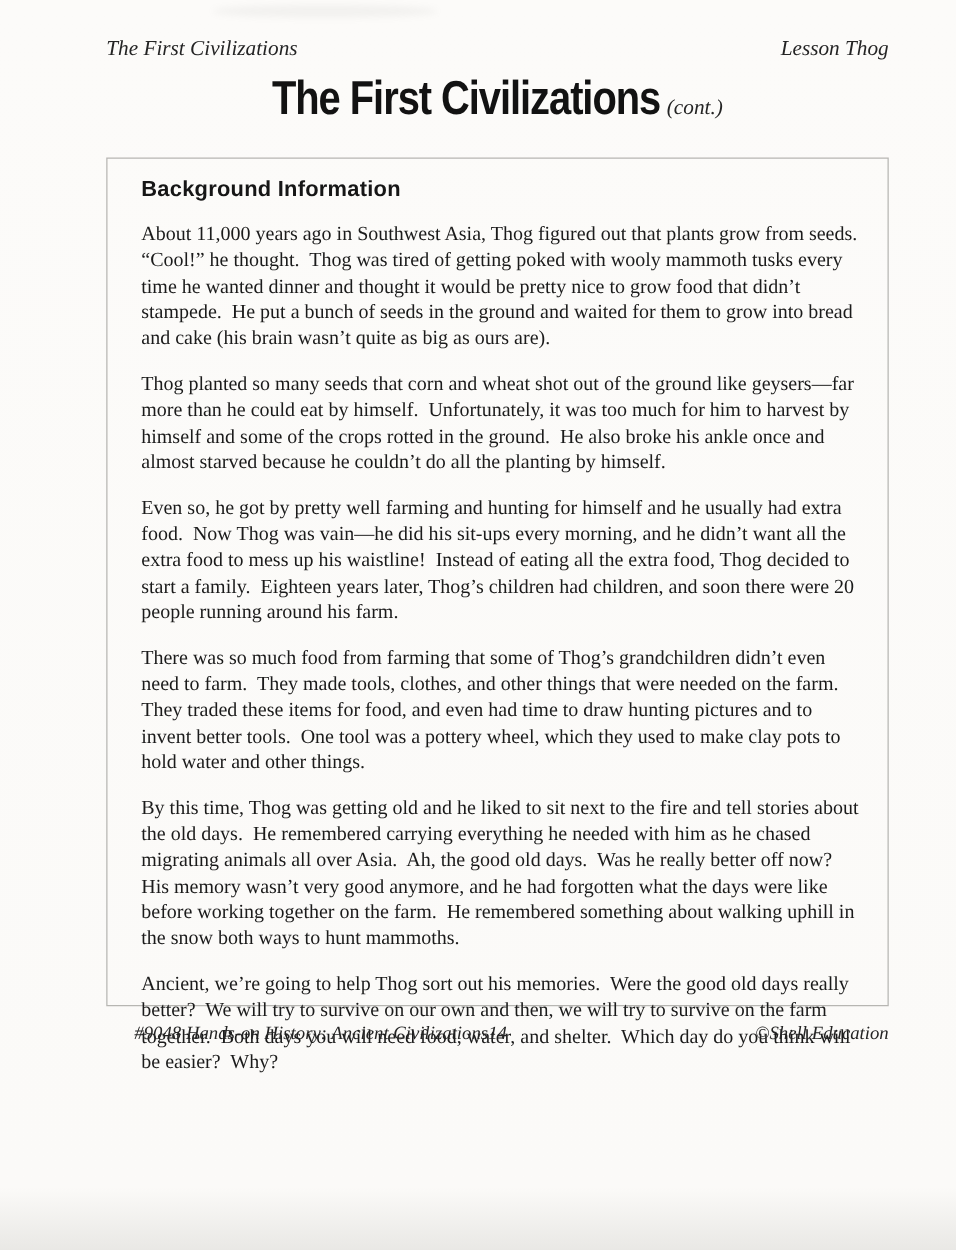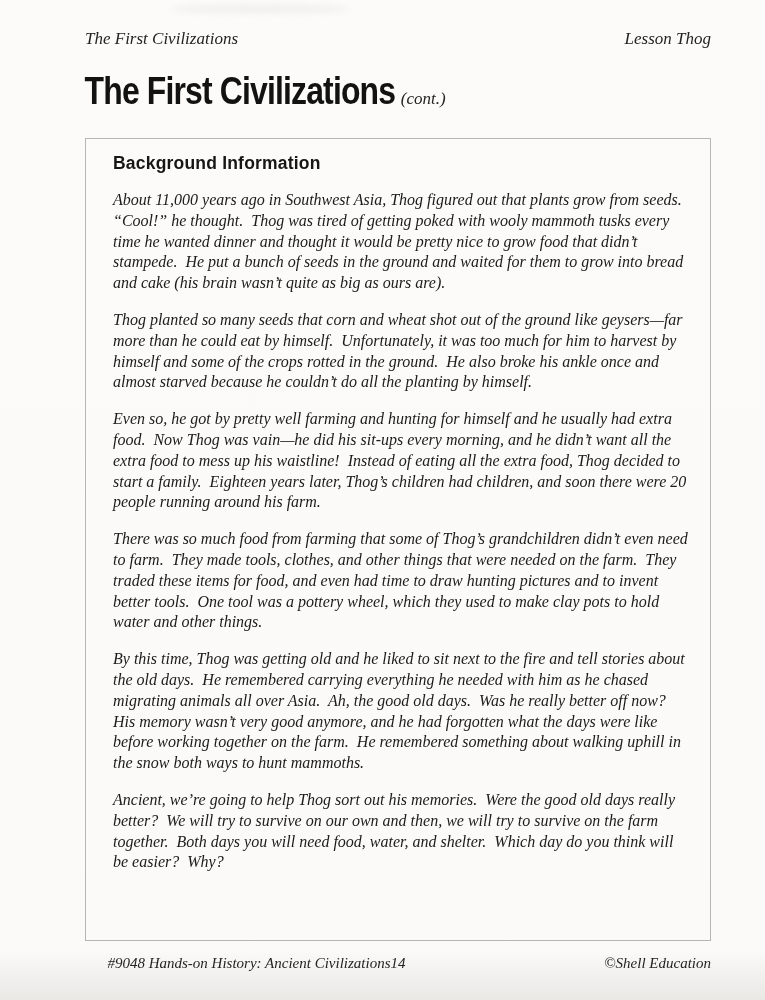--- a/index.html
+++ b/index.html
@@ -40,21 +40,22 @@
     display: flex;
     justify-content: space-between;
     align-items: baseline;
     padding-top: 28px;
     font-style: italic;
     font-size: 17px;
     line-height: 22px;
     color: #242424;
   }
   .title-row {
-    margin-top: 20px;
+    text-align: center;
+    margin-top: 8px;
     white-space: nowrap;
     height: 46px;
   }
   .title-main {
     display: inline-block;
     font-family: "Liberation Sans", sans-serif;
     font-weight: 700;
     font-size: 38px;
     letter-spacing: -1px;
     transform: scaleX(0.84);
@@ -63,41 +64,40 @@
   }
   .title-cont {
     font-style: italic;
     font-size: 17px;
     margin-left: 6px;
     color: #242424;
   }
   .box {
     margin-top: 22px;
     border: 1px solid #b7b6b2;
-    height: 803px;
+    height: 679px;
     box-sizing: border-box;
     padding: 14px 18px 0 27px;
     background: transparent;
   }
   .box-heading {
     font-family: "Liberation Sans", sans-serif;
     font-weight: 700;
     font-size: 17.5px;
     line-height: 21px;
     letter-spacing: 0.2px;
     margin: 0 0 8px 0;
     color: #161616;
   }
   .para {
     font-size: 16px;
     line-height: 20.8px;
     margin: 16px 0 10px 0;
     white-space: pre-wrap;
     color: #1b1b1b;
-    font-style: italic;
   }
   .page-footer {
     display: flex;
     align-items: baseline;
     margin-top: 13px;
     font-style: italic;
     font-size: 15px;
     line-height: 19px;
     color: #242424;
   }

